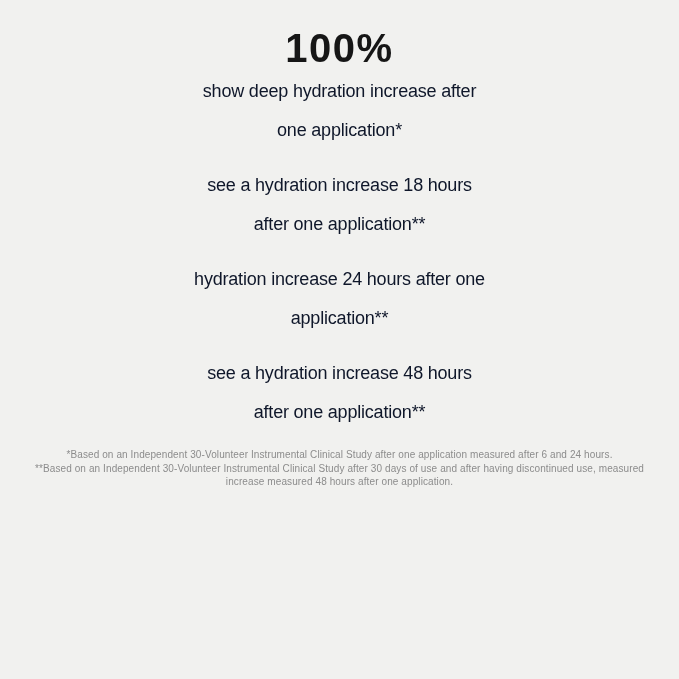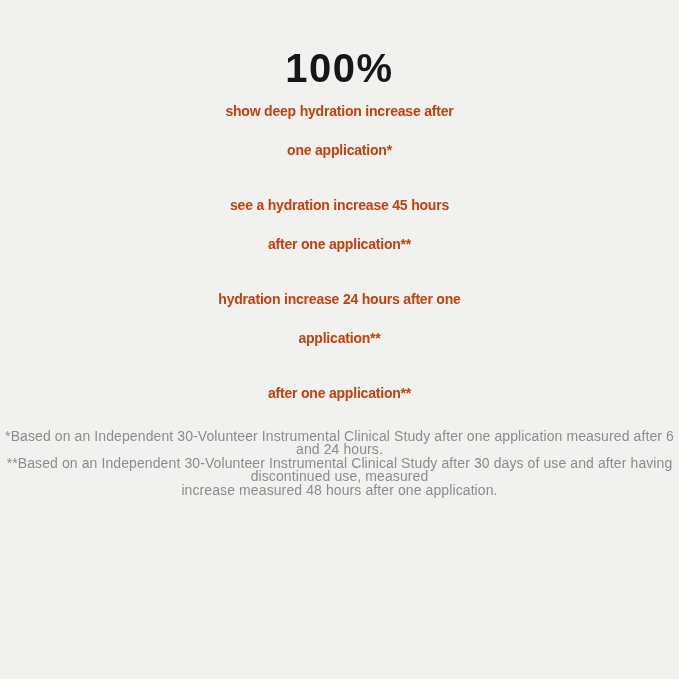--- a/index.html
+++ b/index.html
@@ -9,74 +9,75 @@
   body {
     font-family: "Liberation Sans", sans-serif;
     background: #f1f1ef;
   }
   .page {
     position: relative;
     width: 679px;
     height: 679px;
     background: #f1f1ef;
     box-sizing: border-box;
-    padding-top: 46px;
+    padding-top: 26px;
     text-align: center;
     overflow: hidden;
   }
   .stat {
     margin-bottom: 17px;
   }
   .stat-value {
     font-size: 40px;
     font-weight: 700;
     line-height: 44px;
     letter-spacing: 1.5px;
     color: #161616;
     margin-bottom: 2px;
   }
   .stat-line {
-    font-size: 14px;
-    font-weight: 700;
+    font-size: 18px;
+    font-weight: 400;
     line-height: 38.5px;
     letter-spacing: -0.2px;
-    color: #c2410c;
+    color: #0f172a;
   }
   .footnotes {
     margin-top: 16px;
   }
   .footnote-line {
-    font-size: 14px;
+    font-size: 10px;
     line-height: 13.5px;
     color: #8c8c8c;
     letter-spacing: 0.1px;
   }
 </style>
 </head>
 <body>
 
 <div class="page">
 
   <section class="stat">
     <div class="stat-value">100%</div>
     <div class="stat-line">show deep hydration increase after</div>
     <div class="stat-line">one application*</div>
   </section>
 
   <section class="stat">
-    <div class="stat-line">see a hydration increase 45 hours</div>
+    <div class="stat-line">see a hydration increase 18 hours</div>
     <div class="stat-line">after one application**</div>
   </section>
 
   <section class="stat">
     <div class="stat-line">hydration increase 24 hours after one</div>
     <div class="stat-line">application**</div>
   </section>
 
   <section class="stat">
+    <div class="stat-line">see a hydration increase 48 hours</div>
     <div class="stat-line">after one application**</div>
   </section>
 
   <footer class="footnotes">
     <div class="footnote-line">*Based on an Independent 30-Volunteer Instrumental Clinical Study after one application measured after 6 and 24 hours.</div>
     <div class="footnote-line">**Based on an Independent 30-Volunteer Instrumental Clinical Study after 30 days of use and after having discontinued use, measured</div>
     <div class="footnote-line">increase measured 48 hours after one application.</div>
   </footer>
 
 </div>

